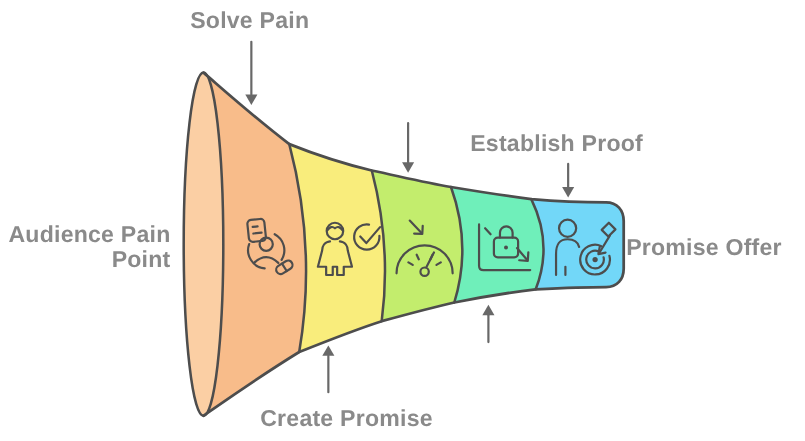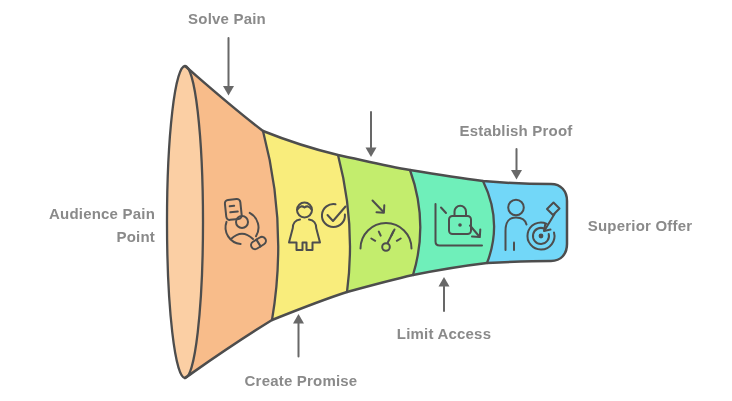--- a/index.html
+++ b/index.html
@@ -7,21 +7,21 @@
     position:relative;
     width:732px;height:401px;
     background:#ffffff;
     font-family:"Liberation Sans",sans-serif;
     overflow:hidden;
   }
   #funnel-svg{position:absolute;left:0;top:0;}
   .lbl{
     position:absolute;
     font-weight:600;
-    font-size:15px;
+    font-size:21px;
     line-height:23px;
     color:#8a8a8a;
     text-align:center;
     letter-spacing:.2px;
     white-space:nowrap;
   }
   .lbl span{display:block;}
   .lbl.right-align{text-align:right;}
   .outline{fill:none;stroke:#4d4d4d;stroke-width:2.5;stroke-linecap:round;stroke-linejoin:round;}
   .boundary{fill:none;stroke:#4d4d4d;stroke-width:2.3;stroke-linecap:round;}
@@ -159,26 +159,25 @@
       <path class="ptr" d="M 298.5,356.5 V 323.5"></path>
       <polygon class="ptr-head" points="293,323.5 304,323.5 298.5,314"></polygon>
     </g>
   </svg>
 
   <div class="lbl" style="left:137px;top:7px;width:180px;">Solve Pain</div>
 
   <div class="lbl" style="left:291px;top:59px;width:160px;">
   </div>
 
-  <div class="lbl" style="left:426px;top:119px;width:180px;">Establish Proof</div>
+  <div class="lbl" style="left:416px;top:119px;width:180px;">Establish Proof</div>
 
   <div class="lbl right-align" style="left:-5px;top:202px;width:160px;">
     <span>Audience Pain</span>
     <span>Point</span>
   </div>
 
-  <div class="lbl" style="left:560px;top:214px;width:160px;">Superior Offer</div>
+  <div class="lbl" style="left:560px;top:214px;width:160px;">Promise Offer</div>
 
-  <div class="lbl" style="left:364px;top:322px;width:160px;">Limit Access</div>
 
-  <div class="lbl" style="left:221px;top:369px;width:160px;">Create Promise</div>
+  <div class="lbl" style="left:235px;top:369px;width:160px;">Create Promise</div>
 
 </div>
 
 </body></html>

